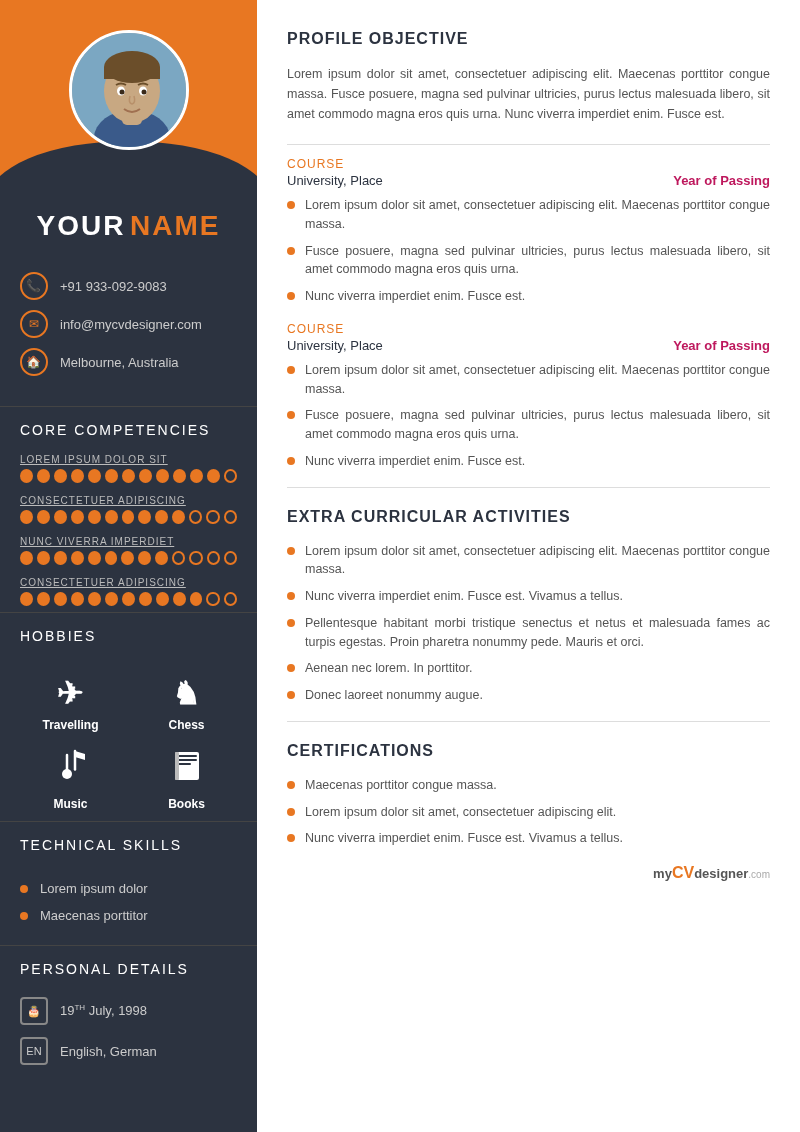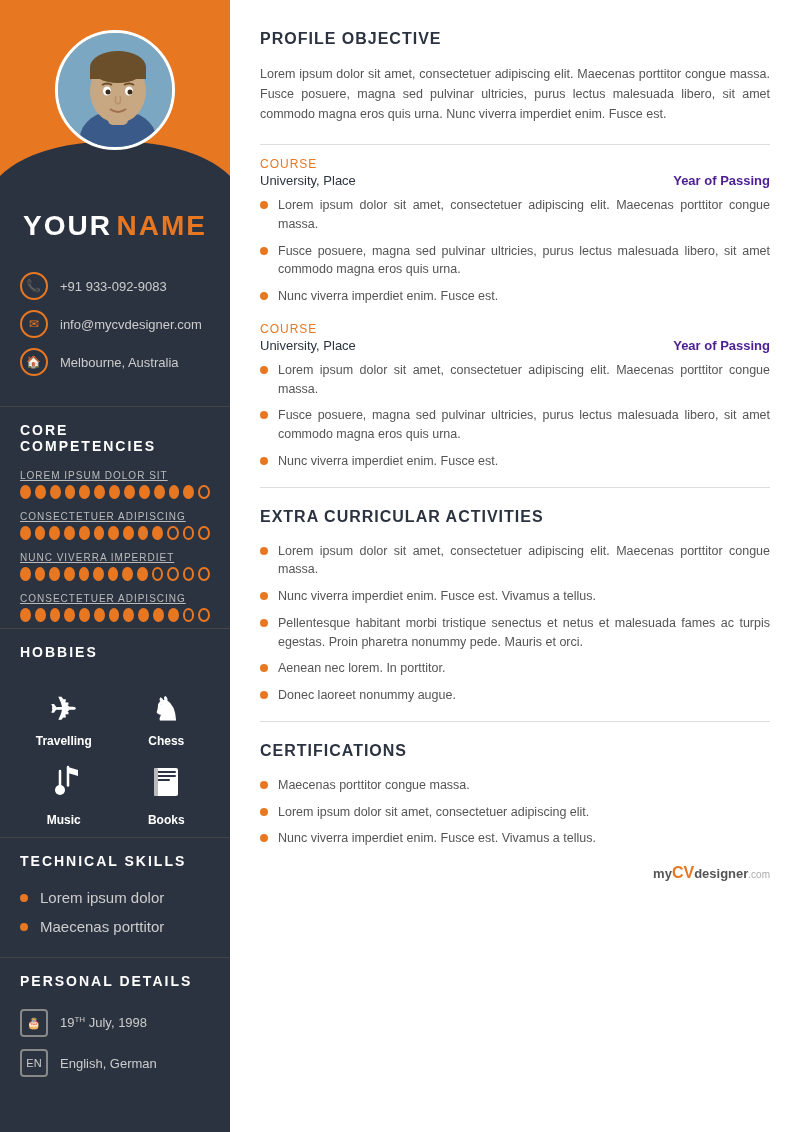--- a/index.html
+++ b/index.html
@@ -6,21 +6,21 @@
     body {
       font-family: Arial, sans-serif;
       width: 800px;
       min-height: 1132px;
       display: flex;
       background: #fff;
     }
 
     
     .sidebar {
-      width: 230px;
+      width: 257px;
       min-height: 1132px;
       background: #2c3340;
       color: #fff;
       position: relative;
       flex-shrink: 0;
     }
 
     .sidebar-top {
       background: #e87722;
       height: 200px;
@@ -105,21 +105,21 @@
       align-items: center;
       justify-content: center;
       margin-right: 12px;
       flex-shrink: 0;
       font-size: 12px;
       color: #e87722;
     }
 
     .section-title {
       font-size: 14px;
-      font-weight: 700;
+      font-weight: 400;
       color: #fff;
       letter-spacing: 2px;
       text-transform: uppercase;
       padding: 15px 20px 10px;
       border-top: 1px solid #444;
     }
 
     .competency-item {
       padding: 6px 20px;
     }
@@ -177,22 +177,23 @@
     }
 
     .tech-skills-section {
       padding: 10px 20px;
     }
 
     .tech-skill-item {
       display: flex;
       align-items: center;
       margin-bottom: 12px;
-      font-size: 15px;
+      font-size: 13px;
       color: #ccc;
+      margin-top: 8px;
     }
 
     .bullet-dot {
       width: 8px;
       height: 8px;
       border-radius: 50%;
       background: #e87722;
       margin-right: 12px;
       flex-shrink: 0;
     }
@@ -272,21 +273,21 @@
 
     .university-name {
       font-size: 13px;
       font-weight: 400;
       color: #2c3340;
     }
 
     .year-passing {
       font-size: 13px;
       font-weight: 700;
-      color: #4c1d95;
+      color: #be185d;
     }
 
     .edu-bullets {
       list-style: none;
       margin-bottom: 16px;
     }
 
     .edu-bullets li {
       display: flex;
       align-items: flex-start;

